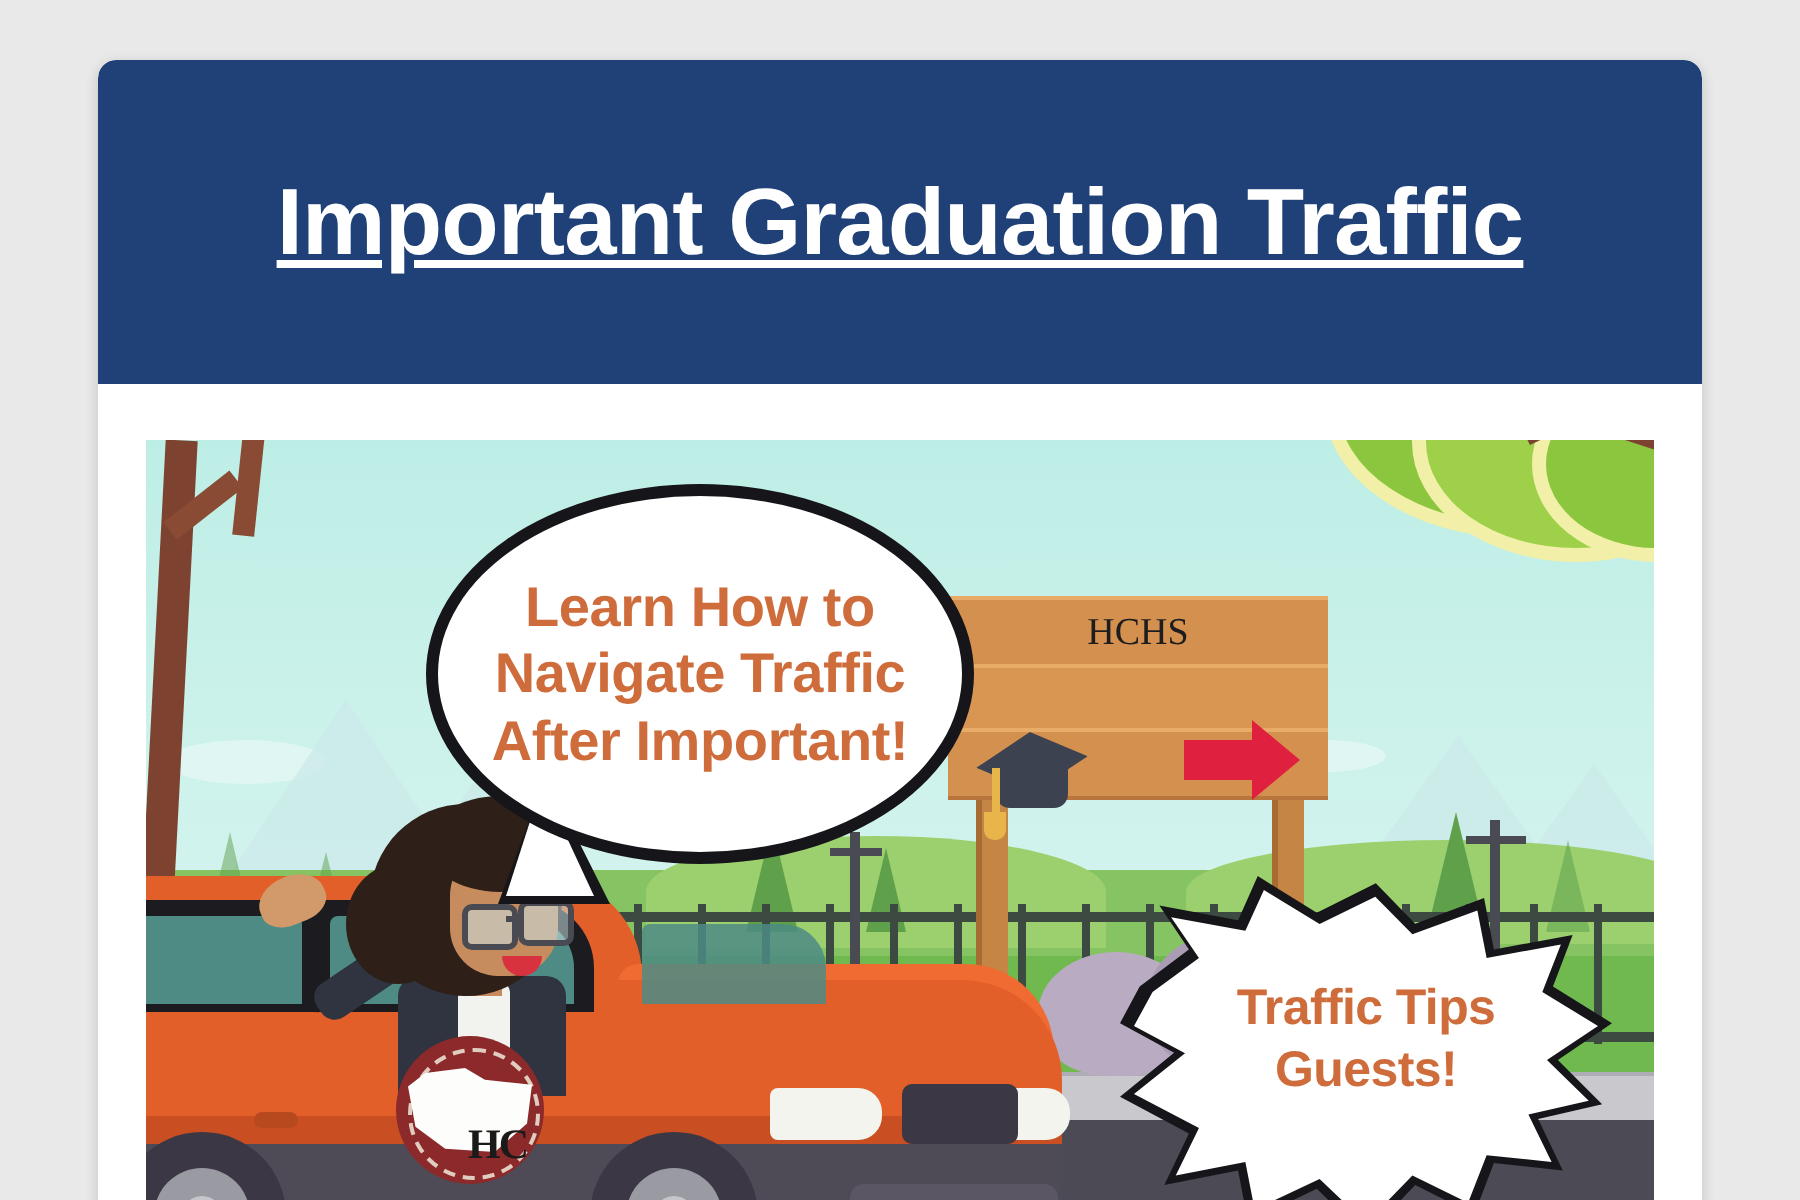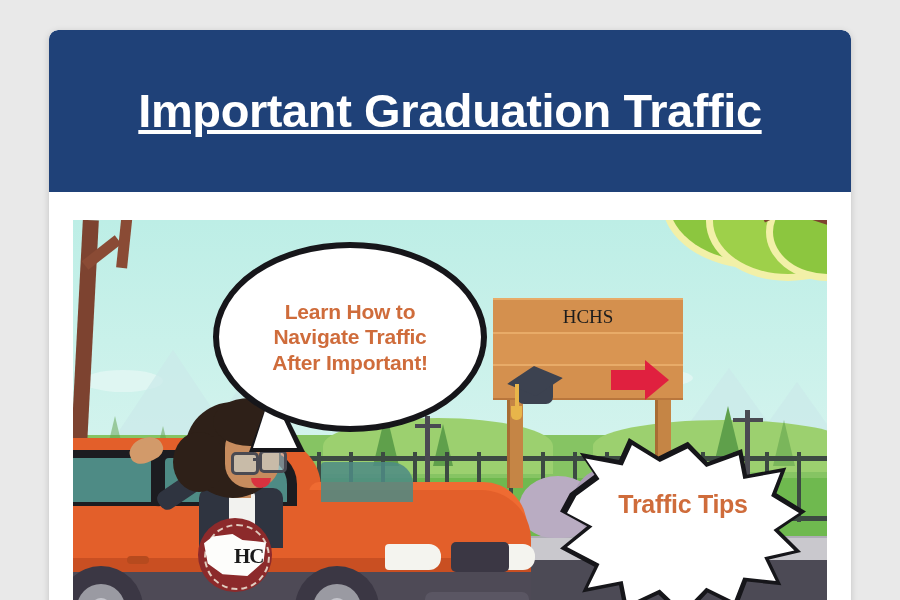--- a/index.html
+++ b/index.html
@@ -82,21 +82,21 @@
   
   .canopy{position:absolute;border-radius:50%;background:#8cc63f;
           box-shadow:0 0 0 7px #f2f0a8;}
   .branch{position:absolute;background:#7d4330;transform-origin:left center;}
 
   
   .rock{position:absolute;background:#b9acc2;border-radius:50% 50% 45% 45%;}
   .rock-d{position:absolute;background:#a99cb4;border-radius:50% 50% 45% 45%;}
 
   
-  .sign{position:absolute;left:420px;top:78px;width:190px;height:118px;}
+  .sign{position:absolute;left:401px;top:78px;width:190px;height:118px;}
   .sign-post{position:absolute;top:98px;width:13px;height:92px;
              background:#c58545;border-left:3px solid #a86c33;}
   .plank{position:absolute;left:0;width:190px;background:#d99552;
          border-top:2px solid #e8ab68;border-bottom:2px solid #b9763c;}
   .plank:nth-of-type(odd){background:#d4904e;}
   .sign-text{
     position:absolute;left:0;top:8px;width:190px;text-align:center;
     font-family:"Liberation Serif","DejaVu Serif",serif;
     font-size:19px;line-height:1.12;color:#1d1d1d;font-weight:normal;
   }
@@ -156,32 +156,32 @@
   .hand{position:absolute;background:#d29a6a;border-radius:50% 50% 40% 40%;}
 
   
   .seal{position:absolute;left:125px;top:298px;width:74px;height:74px;
         border-radius:50%;background:#8c2a2b;}
   .seal-ring{position:absolute;left:6px;top:6px;width:62px;height:62px;
         border-radius:50%;border:2px dashed #e0cdc0;}
   .seal-shape{position:absolute;left:6px;top:16px;width:62px;height:42px;
         background:#fdfdfb;
         clip-path:polygon(0 22%,14% 6%,46% 0,62% 14%,100% 20%,96% 66%,70% 100%,30% 96%,6% 70%);}
-  .seal-hc{position:absolute;left:36px;top:26px;
+  .seal-hc{position:absolute;left:36px;top:42px;
         font-family:"Liberation Serif","DejaVu Serif",serif;
         font-size:21px;font-weight:bold;color:#1a1a1a;letter-spacing:-1px;}
 
   
   .bubble-oval{
     position:absolute;left:140px;top:22px;width:262px;height:178px;
     background:#ffffff;border:6px solid #16161a;border-radius:50%;
     display:flex;align-items:center;justify-content:center;
   }
   .bubble-oval-text{
-    color:#cf6c3b;font-weight:bold;font-size:21px;line-height:1.2;
+    color:#cf6c3b;font-weight:bold;font-size:28px;line-height:1.2;
     text-align:center;padding:0 20px;letter-spacing:-.2px;
   }
   .bubble-tail{
     position:absolute;left:180px;top:172px;width:0;height:0;
     border-style:solid;border-width:0 26px 56px 18px;
     border-color:transparent transparent #ffffff transparent;
     filter:drop-shadow(0 0 0 #16161a);
   }
   .bubble-tail-o{
     position:absolute;left:176px;top:168px;width:0;height:0;
@@ -386,20 +386,21 @@
               <div>After Important!</div>
             </div>
           </div>
         </div>
 
         <div class="burst">
           <div class="burst-outline"></div>
           <div class="burst-shape"></div>
           <div class="burst-text">
             <div>Traffic Tips</div>
+            <div>Guests!</div>
           </div>
         </div>
 
       </div>
     </div>
 
   </div>
 </div>
 
 </body></html>

